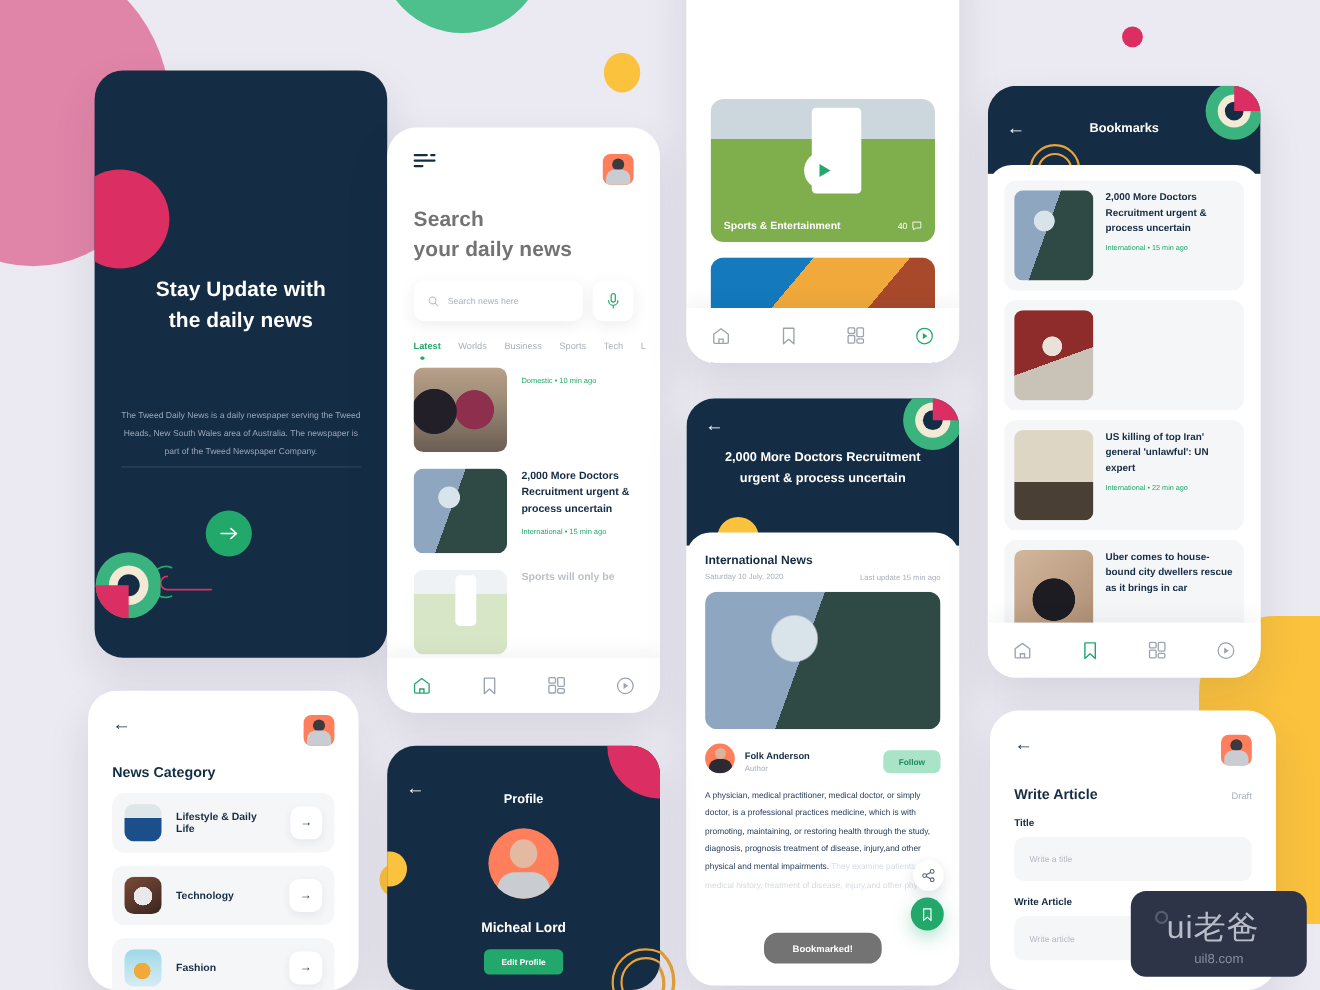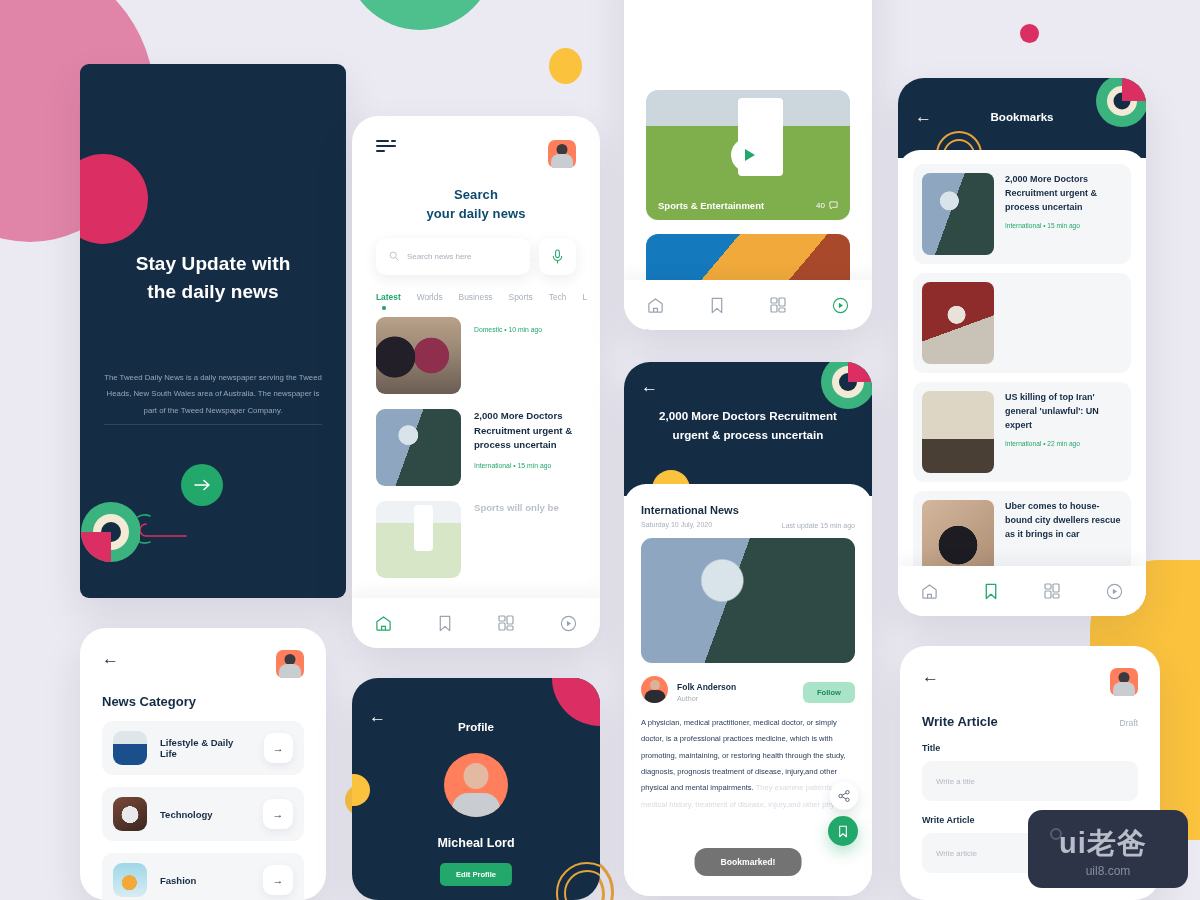--- a/index.html
+++ b/index.html
@@ -41,21 +41,21 @@
     position: absolute; background: #fff;
     border-radius: 26px; overflow: hidden;
     box-shadow: 0 18px 40px rgba(27,42,67,.10);
   }
   .panel.dark { background: #142c44; }
 
   .nav-back { font-size: 17px; line-height: 1; color: #fff; }
   .nav-back.dk { color: #142c44; }
 
   
-  #splash { left: 80px; top: 64px; width: 266px; height: 534px; border-radius: 9px; }
+  #splash { left: 86px; top: 64px; width: 266px; height: 534px; }
   #splash .circ-pink { position: absolute; left: -22px; top: 90px; width: 90px; height: 90px; background: #db2f63; border-radius: 50%; }
   #splash .gold-arc-a { position: absolute; left: 246px; top: 152px; width: 44px; height: 44px; border: 2px solid #e8a33a; border-radius: 50%; border-left-color: transparent; border-bottom-color: transparent; transform: rotate(45deg); }
   #splash h1 {
     position: absolute; left: 0; right: 0; top: 186px;
     text-align: center; color: #fff; font-size: 19px; font-weight: 700;
     line-height: 1.45; letter-spacing: .1px;
   }
   #splash .subtitle {
     position: absolute; left: 24px; right: 24px; top: 306px;
     text-align: center; color: #9aa6b6; font-size: 7.8px; line-height: 2.1;
@@ -77,21 +77,21 @@
   .hamburger i:nth-child(1) { top: 0; width: 13px; }
   .hamburger i:nth-child(2) { top: 0; width: 5px; left: 15px; }
   .hamburger i:nth-child(3) { top: 5px; width: 20px; }
   .hamburger i:nth-child(4) { top: 10px; width: 9px; }
   .avatar-sq {
     width: 28px; height: 28px; border-radius: 7px;
     background: #ff7f5c; overflow: hidden; position: relative; flex: none;
   }
   .avatar-sq .head { position: absolute; left: 50%; top: 4px; transform: translateX(-50%); width: 11px; height: 11px; border-radius: 50%; background: #3c3a3e; }
   .avatar-sq .body { position: absolute; left: 50%; bottom: 0; transform: translateX(-50%); width: 22px; height: 14px; border-radius: 8px 8px 0 0; background: #c9cdd2; }
-  .search-title { font-size: 13px; color: #0c4a6e; font-weight: 600; line-height: 1.45; letter-spacing: .1px; text-align: center; }
+  .search-title { font-size: 19px; color: #737373; font-weight: 600; line-height: 1.45; letter-spacing: .1px; }
   .search-bar {
     margin-top: 14px; display: flex; gap: 9px; align-items: center;
   }
   .search-field {
     flex: 1; height: 37px; background: #fff; border-radius: 10px;
     box-shadow: 0 4px 14px rgba(27,42,67,.08);
     display: flex; align-items: center; gap: 8px; padding: 0 13px;
     font-size: 8px; color: #a8b0bb;
   }
   .mic-btn {
@@ -220,21 +220,21 @@
   .ph-life { background: linear-gradient(180deg,#dfe6ea 0 38%, #1b4f8c 38% 100%); }
   .ph-tech { background: radial-gradient(circle at 50% 52%, #e9e9ec 0 34%, transparent 35%), linear-gradient(150deg,#7a4a38,#3a2620); }
   .ph-fashion { background: radial-gradient(circle at 48% 58%, #f0a93a 0 28%, transparent 29%), linear-gradient(180deg,#9fd8e8,#d8ecf2); }
 
   .wm {
     position: absolute; right: 12px; bottom: 12px;
     width: 160px; height: 78px; background: #2e3447;
     border-radius: 14px;
   }
   .wm .ring { position: absolute; left: 22px; top: 18px; width: 12px; height: 12px; border: 2px solid #565c72; border-radius: 50%; }
-  .wm .ui { position: absolute; left: 0; right: 10px; top: 14px; text-align: center; color: #b8bdc9; font-size: 29px; font-weight: 700; letter-spacing: 1px; }
+  .wm .ui { position: absolute; left: 0; right: 10px; top: 14px; text-align: center; color: #b8bdc9; font-size: 29px; font-weight: 400; letter-spacing: 1px; }
   .wm .dom { position: absolute; left: 0; right: 0; bottom: 10px; text-align: center; color: #878da0; font-size: 12px; }
 </style>
 </head>
 <body>
 
 <div class="stage">
 
   <div class="bg bg-pink-big"></div>
   <div class="bg bg-green-top"></div>
   <div class="bg bg-yellow-dot"></div>

